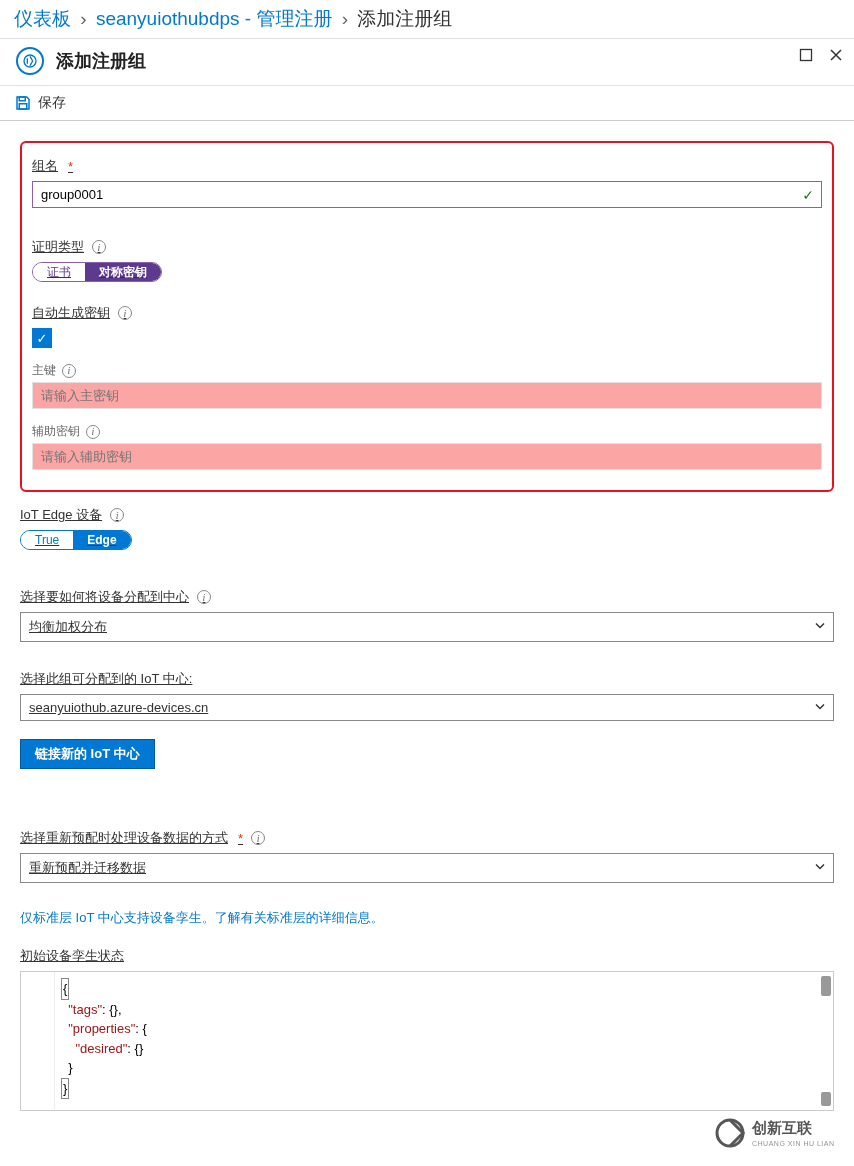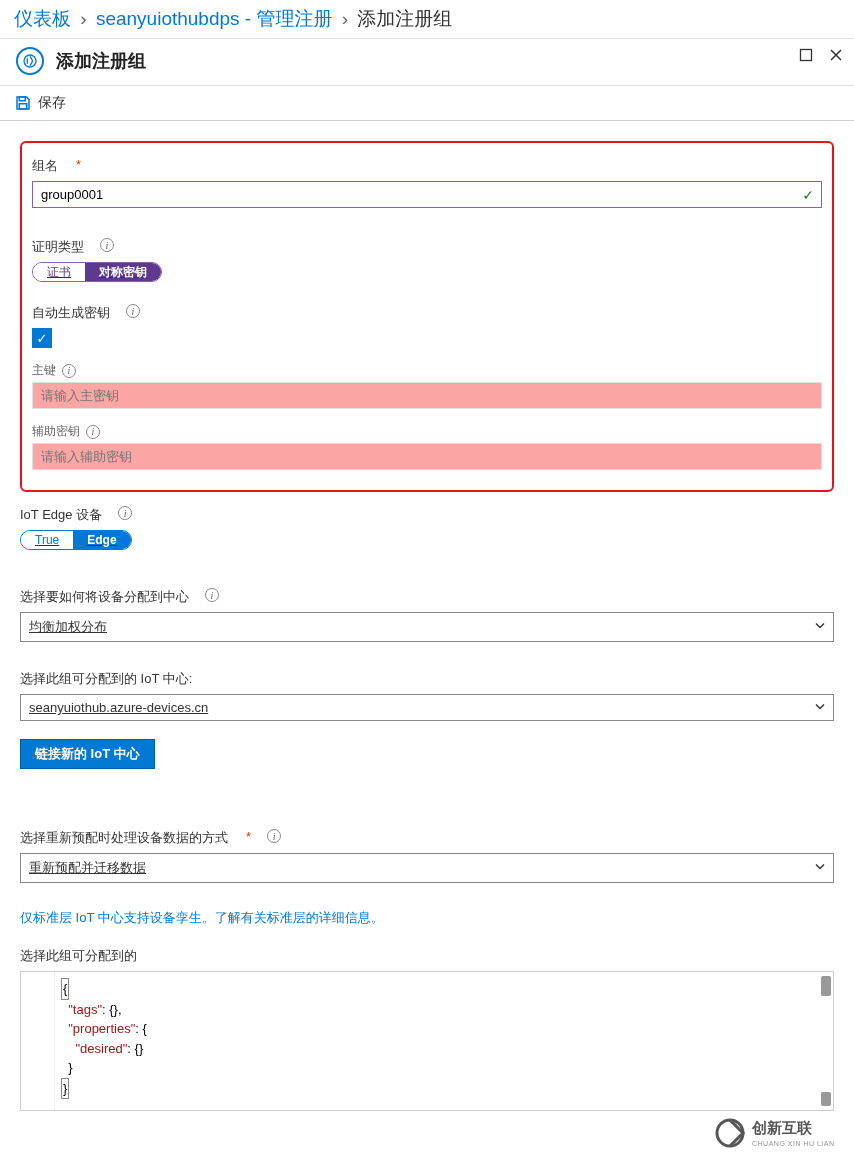--- a/index.html
+++ b/index.html
@@ -12,21 +12,21 @@
   .panel-header .logo-circle { width: 28px; height: 28px; border: 2px solid #0078d4; border-radius: 50%; display:flex; align-items:center; justify-content:center; margin-right: 12px; }
   .panel-header .logo-circle svg { width: 16px; height: 16px; }
   .panel-title { font-size: 18px; font-weight: 600; color: #222; }
   .win-controls { position: absolute; right: 10px; top: 8px; display:flex; gap:14px; }
   .win-controls div { width:16px; height:16px; cursor:pointer; display:flex; align-items:center; justify-content:center; color:#333; }
   .toolbar { padding: 8px 14px; display:flex; align-items:center; gap:6px; border-bottom:1px solid #ccc; }
   .toolbar .save-icon { width:18px; height:18px; }
   .toolbar .save-text { color:#333; font-size:14px; }
   .content { padding: 20px 20px 40px 20px; position: relative; }
   .redbox { border: 2px solid #e81123; border-radius: 6px; padding: 14px 10px 20px 10px; margin-bottom: 14px; }
-  .field-label { font-size: 13px; color: #333; margin-bottom: 6px; display:flex; gap:16px; }
+  .field-label { font-size: 13px; color: #333; margin-bottom: 6px; display:flex; align-items:center; gap:8px;text-decoration:underline; }
   .field-label .req { color: #d83b01; margin-left:2px; }
   .info-icon { display:inline-flex; width:14px; height:14px; border:1px solid #888; border-radius:50%; align-items:center; justify-content:center; font-size:10px; color:#666; font-style: italic; font-family: Georgia, serif; }
   .text-input-wrap { position: relative; }
   .text-input { width: 100%; padding: 5px 28px 5px 8px; border: 1px solid #8a5fb0; font-size: 13px; background:#fff; }
   .text-input.valid { border-color: #8a5fb0; }
   .valid-check { position:absolute; right:8px; top:50%; transform:translateY(-50%); color:#107c10; font-size:14px; }
   .field-block { margin-top: 30px; }
   .pill-toggle { display:inline-flex; border:1px solid #8a5fb0; border-radius: 12px; overflow:hidden; height:20px; align-items:stretch;text-decoration:underline; }
   .pill-toggle .opt { padding:2px 14px; font-size:12px; display:flex; align-items:center; color:#5d3a8e; background:#fff; cursor:pointer; }
   .pill-toggle .opt.active { background:#5d3a8e; color:#fff; font-weight:600; }
@@ -201,21 +201,21 @@
           </svg>
       </span>
     </div>
   </div>
 
   <div class="note-link">仅标准层 IoT 中心支持设备孪生。了解有关标准层的详细信息。</div>
 
   
   <div class="section-small-gap">
     <div class="field-label">
-      <span>选择此组可分配到的</span>
+      <span>初始设备孪生状态</span>
     </div>
     <div class="code-editor">
       <div class="gutter"></div>
       <div class="scrollbar"></div>
       <div class="scrollbar bottom"></div>
       <div><span class="code-cursor code-brace">{</span></div>
       <div>&nbsp;&nbsp;<span class="code-kw">"tags"</span><span class="code-brace">: {},</span></div>
       <div>&nbsp;&nbsp;<span class="code-kw">"properties"</span><span class="code-brace">: {</span></div>
       <div>&nbsp;&nbsp;&nbsp;&nbsp;<span class="code-kw">"desired"</span><span class="code-brace">: {}</span></div>
       <div>&nbsp;&nbsp;<span class="code-brace">}</span></div>

